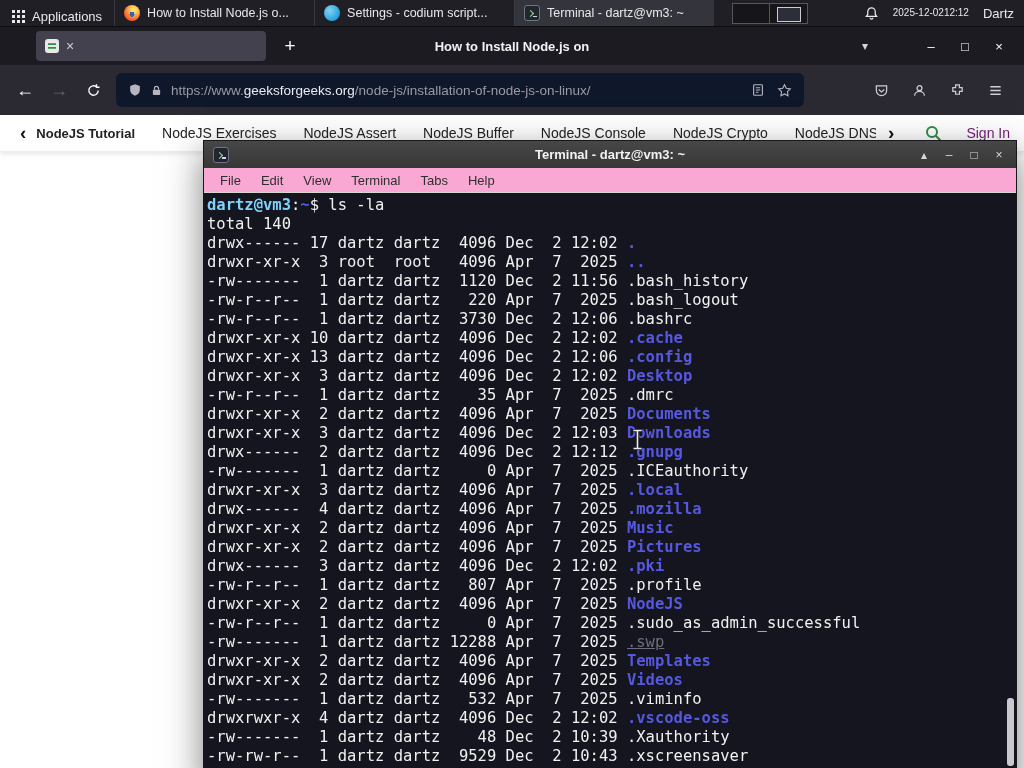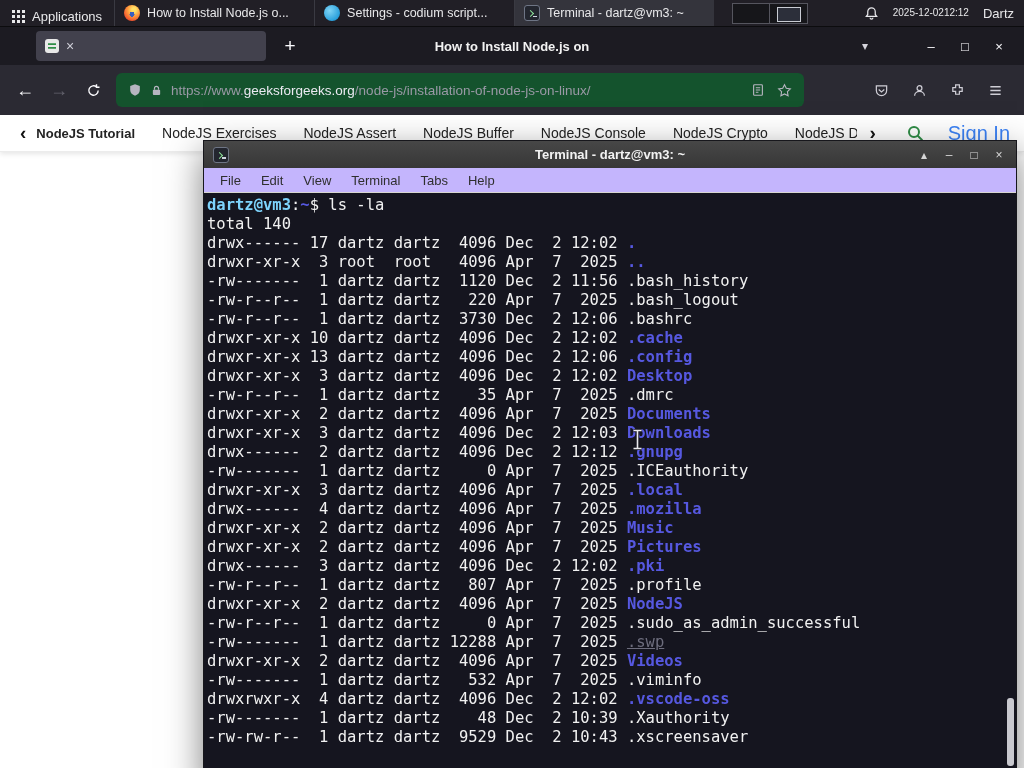--- a/index.html
+++ b/index.html
@@ -43,49 +43,49 @@
   .favicon{width:14px;height:14px;flex:0 0 auto;}
   .newtab{margin-left:10px;color:#fbfbfe;font-size:19px;width:28px;height:28px;display:flex;
           align-items:center;justify-content:center;border-radius:4px;}
   .tab-right{margin-left:auto;display:flex;align-items:center;padding-right:8px;}
   .tab-chevron{color:#d5d4dc;font-size:12px;margin-right:46px;}
   .win-ctl{color:#fbfbfe;font-size:13px;width:34px;text-align:center;}
   .navbar{height:50px;background:#2b2a33;display:flex;align-items:center;padding:0 8px;flex:0 0 auto;}
   .nbtn{width:34px;height:34px;display:flex;align-items:center;justify-content:center;color:#fbfbfe;
         font-size:18px;border-radius:4px;flex:0 0 auto;}
   .nbtn.disabled{color:#64636e;}
-  .urlbar{flex:1;max-width:688px;height:34px;background:#14532d;border-radius:6px;margin:0 6px;
+  .urlbar{flex:1;max-width:688px;height:34px;background:#0f172a;border-radius:6px;margin:0 6px;
           display:flex;align-items:center;gap:8px;padding:0 12px;font-size:13.5px;box-sizing:border-box;
           white-space:nowrap;overflow:hidden;}
   .url-dim{color:#9a99a6;}
   .url-domain{color:#eceaf2;}
   .url-right{margin-left:auto;display:flex;gap:12px;align-items:center;}
   .nav-right{margin-left:auto;display:flex;align-items:center;gap:12px;padding:0 8px 0 10px;}
   .icon-28{width:26px;height:26px;display:flex;align-items:center;justify-content:center;border-radius:4px;}
 
   
   .page{flex:1;background:#fff;position:relative;overflow:hidden;}
   .gfg{height:36px;background:#fff;display:flex;align-items:center;padding:0 14px;
        font-size:14px;color:#232323;border-bottom:1px solid #ececec;box-shadow:0 2px 5px rgba(0,0,0,.10);}
   .gfg-chevron{font-size:19px;font-weight:bold;color:#111;padding:0 6px;flex:0 0 auto;}
   .gfg-items{display:flex;gap:27px;overflow:hidden;flex:1;white-space:nowrap;align-items:center;margin-left:4px;}
   .gfg-items .first{font-weight:bold;font-size:13px;}
   .gfg-right{display:flex;align-items:center;gap:24px;padding-left:6px;flex:0 0 auto;}
-  .signin{font-size:20px;color:#3b82f6;}
+  .signin{font-size:14px;color:#701a75;}
 
   
   .term{position:absolute;left:203px;top:140px;width:814px;height:645px;z-index:20;display:flex;
         flex-direction:column;border:1px solid #17171c;box-shadow:0 12px 34px rgba(0,0,0,.5);
         box-sizing:border-box;background:#15151f;}
   .t-titlebar{height:27px;background:linear-gradient(#474747,#373737);display:flex;align-items:center;
         padding:0 9px;position:relative;flex:0 0 auto;}
   .t-title{position:absolute;left:0;right:0;text-align:center;color:#f2f2f2;font-size:13px;font-weight:bold;}
   .t-ctls{margin-left:auto;display:flex;gap:9px;z-index:1;}
   .t-ctl{color:#d6d6d6;font-size:12px;width:16px;text-align:center;}
-  .t-menubar{height:25px;background:#c4b5fd;display:flex;align-items:center;padding:0 6px;flex:0 0 auto;
+  .t-menubar{height:25px;background:#f9a8d4;display:flex;align-items:center;padding:0 6px;flex:0 0 auto;
         border-bottom:1px solid #d8d6d2;box-sizing:border-box;}
   .t-menu-item{padding:0 10px;font-size:13px;color:#2f2f2f;}
   .t-body{flex:1;position:relative;padding:3px 0 0 3px;font-family:"DejaVu Sans Mono",monospace;
         font-size:15.5px;line-height:19px;color:#f1f1f1;overflow:hidden;}
   .tline{white-space:pre;}
   .pg{color:#7dd3fc;font-weight:bold;}
   .pb{color:#5658e0;font-weight:bold;}
   .fn-dir{color:#5658e0;font-weight:bold;}
   .fn-dim{color:#6d6d7d;text-decoration:underline;}
   .t-scroll-thumb{position:absolute;right:2px;top:557px;width:7px;height:68px;background:#c9c9cf;border-radius:3px;}
@@ -278,20 +278,21 @@
         <div class="tline"><span>-rw-------  1 dartz dartz     0 Apr  7  2025 </span><span class="fn-file">.ICEauthority</span></div>
         <div class="tline"><span>drwxr-xr-x  3 dartz dartz  4096 Apr  7  2025 </span><span class="fn-dir">.local</span></div>
         <div class="tline"><span>drwx------  4 dartz dartz  4096 Apr  7  2025 </span><span class="fn-dir">.mozilla</span></div>
         <div class="tline"><span>drwxr-xr-x  2 dartz dartz  4096 Apr  7  2025 </span><span class="fn-dir">Music</span></div>
         <div class="tline"><span>drwxr-xr-x  2 dartz dartz  4096 Apr  7  2025 </span><span class="fn-dir">Pictures</span></div>
         <div class="tline"><span>drwx------  3 dartz dartz  4096 Dec  2 12:02 </span><span class="fn-dir">.pki</span></div>
         <div class="tline"><span>-rw-r--r--  1 dartz dartz   807 Apr  7  2025 </span><span class="fn-file">.profile</span></div>
         <div class="tline"><span>drwxr-xr-x  2 dartz dartz  4096 Apr  7  2025 </span><span class="fn-dir">NodeJS</span></div>
         <div class="tline"><span>-rw-r--r--  1 dartz dartz     0 Apr  7  2025 </span><span class="fn-file">.sudo_as_admin_successful</span></div>
         <div class="tline"><span>-rw-------  1 dartz dartz 12288 Apr  7  2025 </span><span class="fn-dim">.swp</span></div>
+        <div class="tline"><span>drwxr-xr-x  2 dartz dartz  4096 Apr  7  2025 </span><span class="fn-dir">Templates</span></div>
         <div class="tline"><span>drwxr-xr-x  2 dartz dartz  4096 Apr  7  2025 </span><span class="fn-dir">Videos</span></div>
         <div class="tline"><span>-rw-------  1 dartz dartz   532 Apr  7  2025 </span><span class="fn-file">.viminfo</span></div>
         <div class="tline"><span>drwxrwxr-x  4 dartz dartz  4096 Dec  2 12:02 </span><span class="fn-dir">.vscode-oss</span></div>
         <div class="tline"><span>-rw-------  1 dartz dartz    48 Dec  2 10:39 </span><span class="fn-file">.Xauthority</span></div>
         <div class="tline"><span>-rw-rw-r--  1 dartz dartz  9529 Dec  2 10:43 </span><span class="fn-file">.xscreensaver</span></div>
       </div>
   </div>
   <span class="t-scroll-thumb"></span>
 </div>
 

